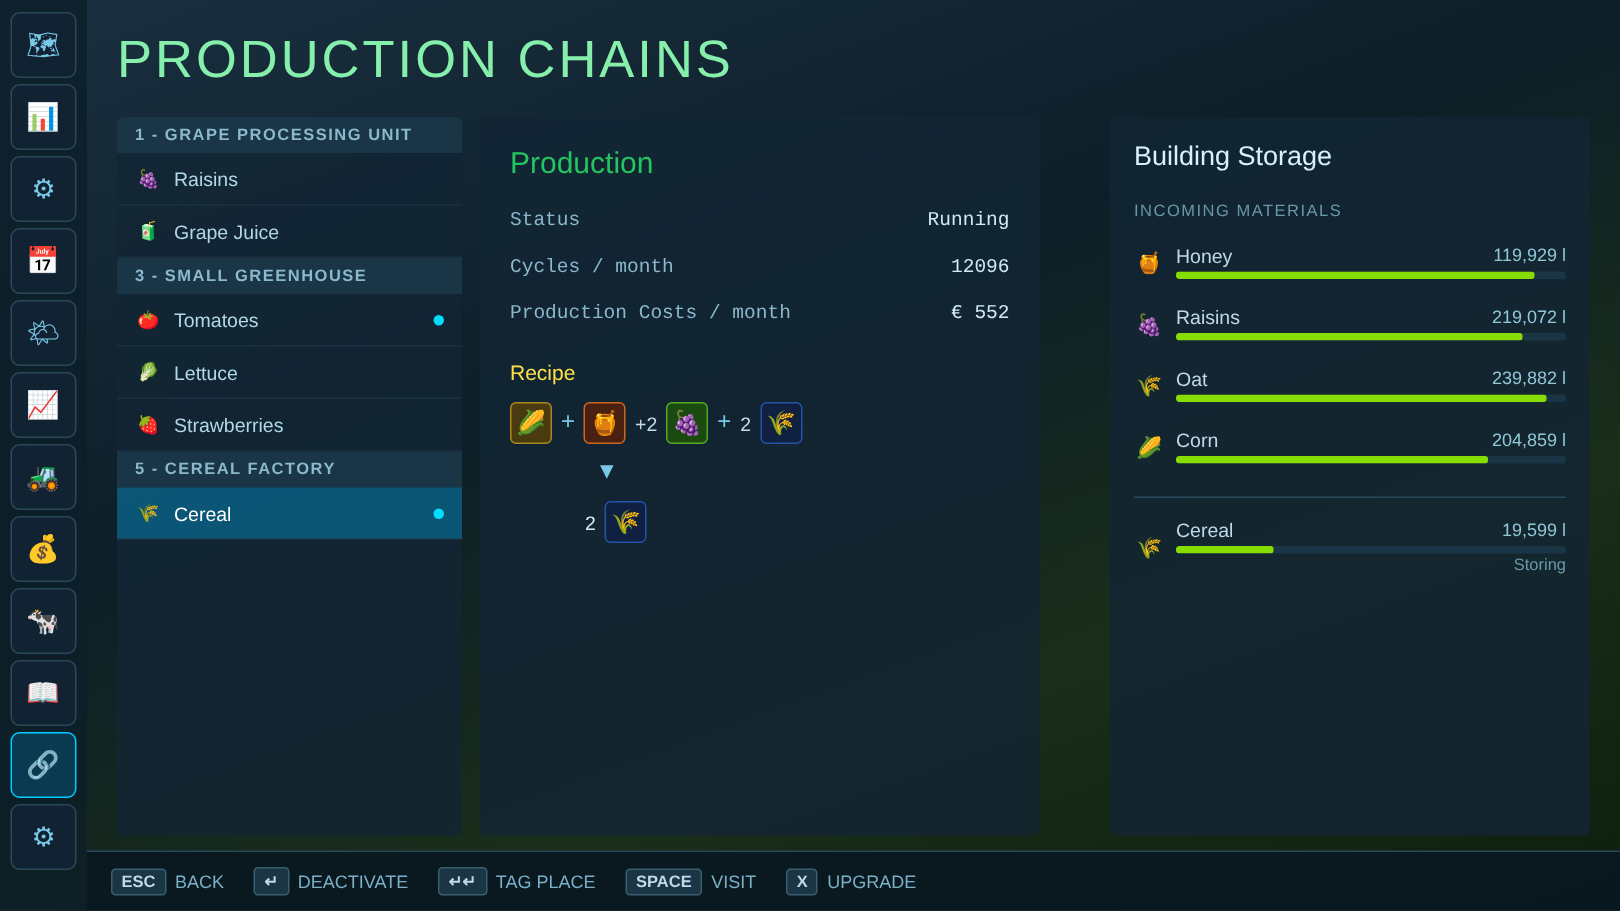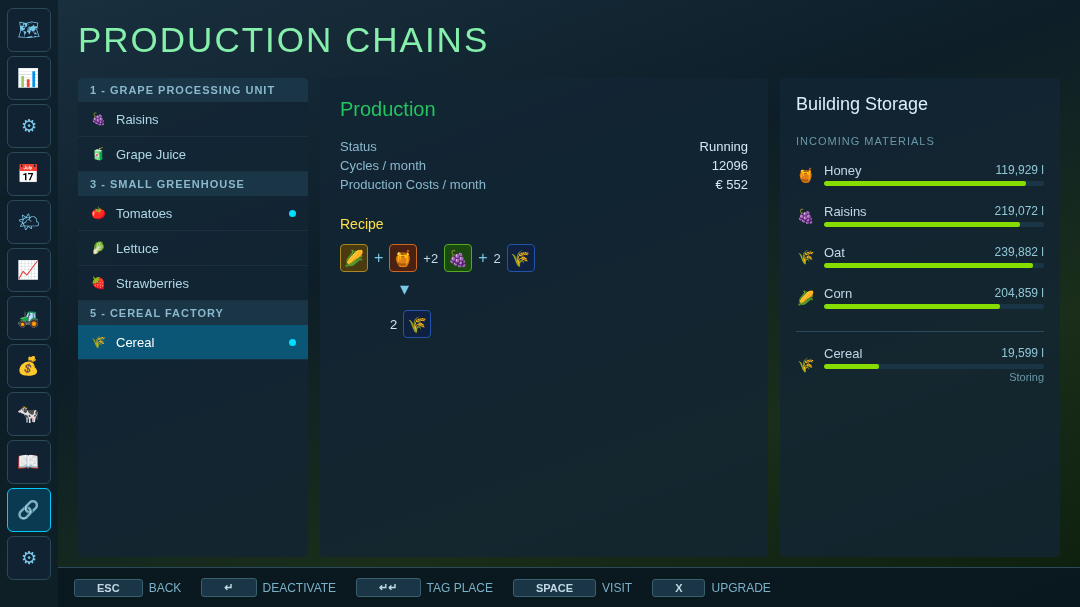--- a/index.html
+++ b/index.html
@@ -150,21 +150,22 @@
 
     .panel-title {
       font-size: 20px;
       color: #22c55e;
       margin-bottom: 4px;
     }
 
     .production-stats {
       display: flex;
       flex-direction: column;
-      gap: 4px;
+      gap: 16px;
+      font-family: Liberation Mono, monospace;
     }
 
     .stat-row {
       display: flex;
       justify-content: space-between;
       font-size: 13px;
       color: #8ab8cc;
     }
 
     .stat-value {
@@ -216,27 +217,28 @@
       margin-top: 10px;
       display: flex;
       align-items: center;
       gap: 6px;
       font-size: 13px;
       color: #d0e8f8;
     }
 
     
     .storage-panel {
-      width: 280px;
+      width: 320px;
       background: #132535cc;
       border-radius: 4px;
       padding: 16px;
       display: flex;
       flex-direction: column;
       gap: 10px;
+      margin-left: 35px;
     }
 
     .storage-title {
       font-size: 18px;
       color: #d8f0ff;
       margin-bottom: 6px;
     }
 
     .storage-section-header {
       font-size: 11px;
@@ -326,21 +328,21 @@
       align-items: center;
       gap: 6px;
       font-size: 12px;
       color: #7ab0c8;
     }
 
     .hotkey-badge {
       background: #1a3545;
       border: 1px solid #3a6070;
       border-radius: 3px;
-      padding: 2px 22px;
+      padding: 2px 6px;
       font-size: 11px;
       color: #c0d8e8;
       font-weight: bold;
     }
   </style>
 </head>
 <body>
 
 <div class="bg"></div>
 

